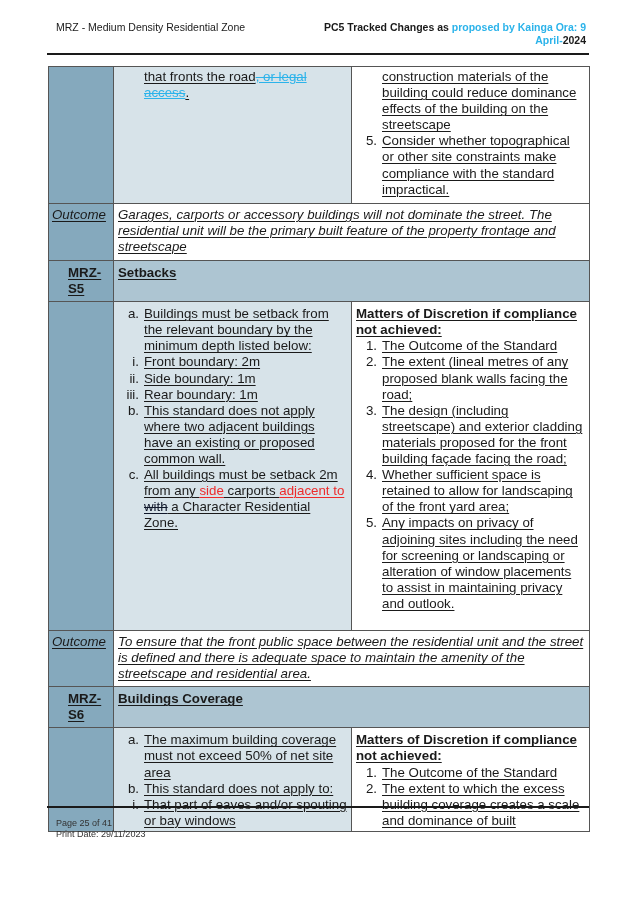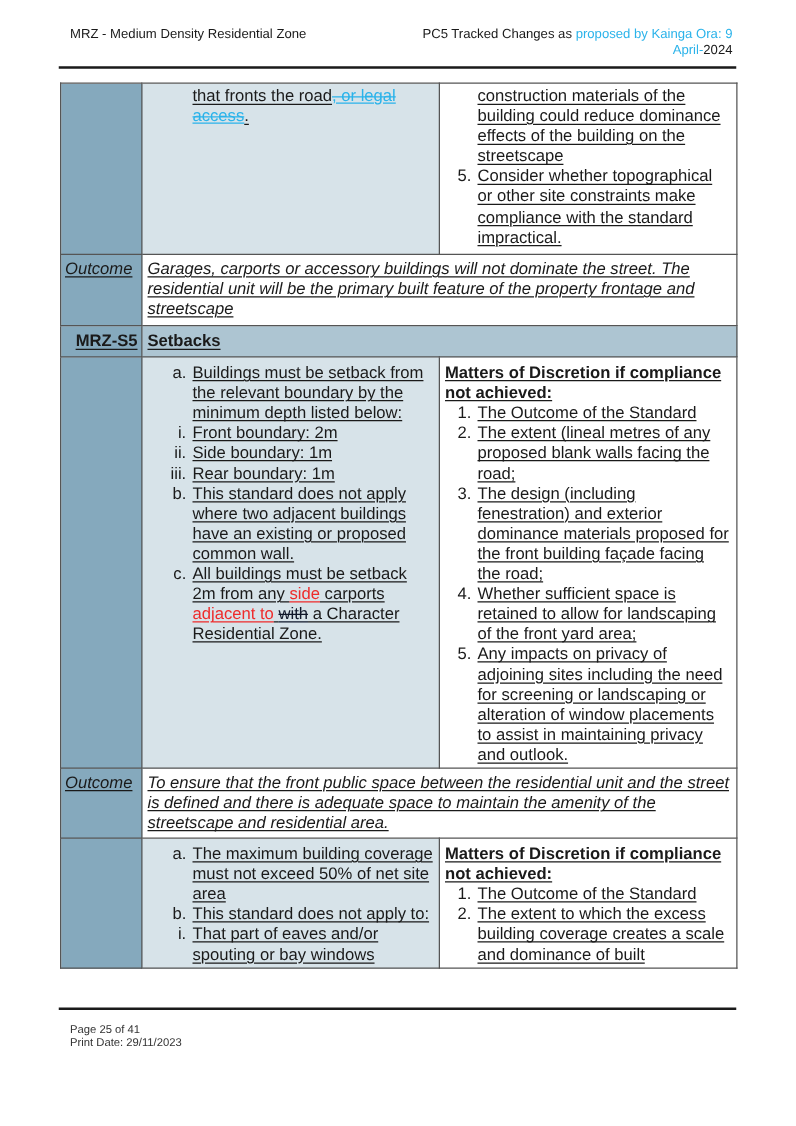--- a/index.html
+++ b/index.html
@@ -1,32 +1,32 @@
 <!DOCTYPE html>
 <html><head>
 <meta charset="utf-8">
 <style>
   * { box-sizing: border-box; margin: 0; padding: 0; }
   html, body { width: 637px; height: 901px; background: #ffffff; }
   body { position: relative; font-family: "Liberation Sans", sans-serif; color: #1a1a1a; overflow: hidden; }
 
   .hdr-left { position: absolute; left: 56px; top: 21px; font-size: 10.5px; font-weight: normal; }
-  .hdr-right { position: absolute; right: 51px; top: 21px; font-size: 10.5px; font-weight: normal; text-align: right; line-height: 13px; }
+  .hdr-right { position: absolute; right: 51px; top: 21px; font-size: 10.5px; font-weight: bold; text-align: right; line-height: 13px; }
   .blue { color: #2bb3ea; }
   .hdr-rule { position: absolute; left: 47px; top: 53px; width: 542px; height: 2px; background: #1a1a1a; }
 
   table.doc { position: absolute; left: 48px; top: 66px; width: 541px; border-collapse: collapse; table-layout: fixed; font-size: 13.3px; line-height: 16.1px; }
   table.doc td { border: 1.3px solid #555; vertical-align: top; }
   col.c1 { width: 65px; }
   col.c2 { width: 238px; }
   col.c3 { width: 238px; }
 
   .lab { background: #85a9bd; padding: 3px 2px 2px 3px; }
-  .lab-head { background: #85a9bd; padding: 4px 3px; font-weight: bold; text-align: right; }
-  .mid { background: #d7e3e9; padding: 2px 4px 2px 14px; }
+  .lab-head { background: #85a9bd; padding: 4px 19px; font-weight: bold; }
+  .mid { background: #d7e3e9; padding: 2px 4px 2px 4px; }
   .rt { background: #ffffff; padding: 2px 4px 2px 4px; }
   .wide-head { background: #adc5d2; padding: 4px 4px; font-weight: bold; }
   .wide-outcome { background: #ffffff; padding: 3px 4px 2px 4px; font-style: italic; }
 
   u, .u { text-decoration: underline; text-decoration-thickness: 1px; text-underline-offset: 2px; }
   .it { font-style: italic; }
   .strike-blue { color: #2bb3ea; text-decoration: underline line-through; text-decoration-thickness: 1px; }
   .ins-red { color: #ee2b2b; text-decoration: underline; text-decoration-thickness: 1px; text-underline-offset: 2px; }
   .del-red { color: #0f172a; text-decoration: underline line-through; text-decoration-thickness: 1px; text-underline-offset: 2px; }
 
@@ -127,39 +127,43 @@
             <div class="li">
               <span class="mk">1.</span>
               <span class="tx u">The Outcome of the Standard</span>
             </div>
             <div class="li">
               <span class="mk">2.</span>
               <span class="tx u">The extent (lineal metres of any proposed blank walls facing the road;</span>
             </div>
             <div class="li">
               <span class="mk">3.</span>
-              <span class="tx u">The design (including fenestration) and exterior dominance materials proposed for the front building façade facing the road;</span>
+              <span class="tx u">The design (including streetscape) and exterior cladding materials proposed for the front building façade facing the road;</span>
             </div>
             <div class="li">
               <span class="mk">4.</span>
               <span class="tx u">Whether sufficient space is retained to allow for landscaping of the front yard area;</span>
             </div>
             <div class="li">
               <span class="mk">5.</span>
               <span class="tx u">Any impacts on privacy of adjoining sites including the need for screening or landscaping or alteration of window placements to assist in maintaining privacy and outlook.</span>
             </div>
           </div>
     </td>
   </tr>
 
   <tr class="row5">
     <td class="lab"><span class="u it">Outcome</span></td>
     <td class="wide-outcome" colspan="2"><span class="u">To ensure that the front public space between the residential unit and the street is defined and there is adequate space to maintain the amenity of the streetscape and residential area.</span></td>
   </tr>
 
+  <tr class="row6">
+    <td class="lab-head"><span class="u">MRZ-S6</span></td>
+    <td class="wide-head" colspan="2"><span class="u">Buildings Coverage</span></td>
+  </tr>
 
   <tr class="row7">
     <td class="lab"></td>
     <td class="mid" style="padding-top:4px">
       <div id="s6-rules">
             <div class="li">
               <span class="mk">a.</span>
               <span class="tx u">The maximum building coverage must not exceed 50% of net site area</span>
             </div>
             <div class="li">

